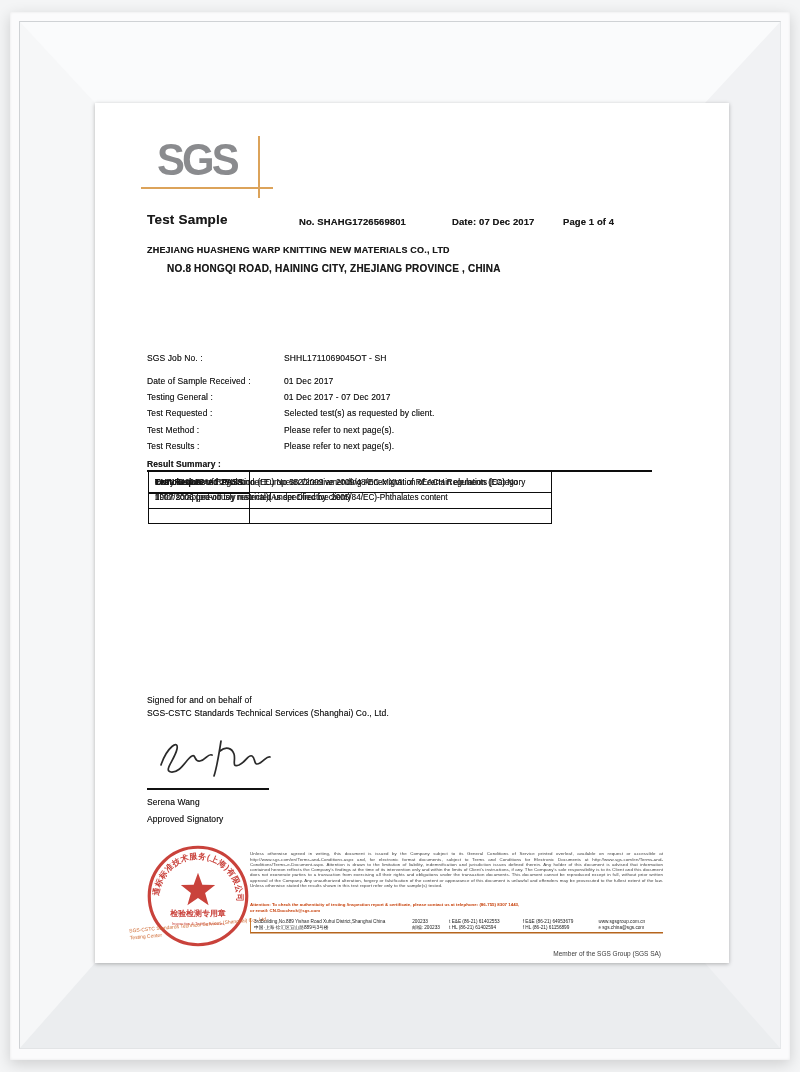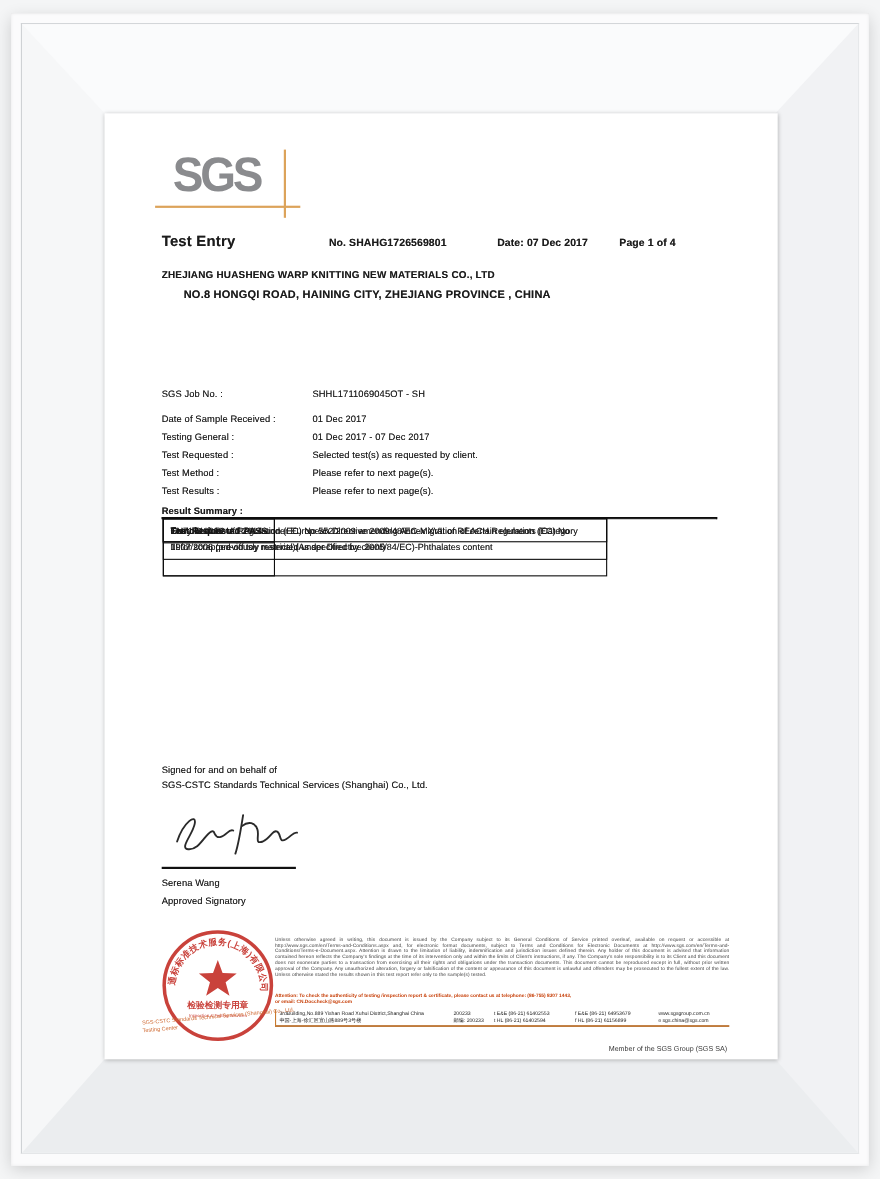--- a/index.html
+++ b/index.html
@@ -8,21 +8,21 @@
   
   .frame{position:absolute;left:10px;top:12px;right:10px;bottom:12px;background:#fbfbfc;
     box-shadow:0 4px 14px rgba(0,0,0,.16),inset 0 0 3px rgba(0,0,0,.08);}
   .frame-step{position:absolute;left:19px;top:21px;right:19px;bottom:23px;
     border:1px solid #cfd2d5;border-right-color:#e6e8ea;border-bottom-color:#e2e4e6;}
   .bevel{position:absolute;left:20px;top:22px;right:20px;bottom:24px;
     border-style:solid;border-width:81px 75px 85px 75px;
     border-color:#fafbfc #f1f2f4 #ebedef #f6f7f8;}
   
   .page{position:absolute;left:95px;top:103px;width:612px;height:860px;background:#ffffff;
-    box-shadow:0 1px 4px rgba(0,0,0,.28);color:#1b1b1b;}
+    box-shadow:0 1px 4px rgba(0,0,0,.28);color:#1b1b1b;padding-left:22px;}
   .page *{position:absolute;}
   .t{font-size:8.5px;letter-spacing:.1px;text-shadow:0 0 .5px rgba(0,0,0,.55);white-space:nowrap;}
   
   .logo-text{left:62px;top:32px;font-size:44px;font-weight:700;color:#8a8b8e;
     letter-spacing:-3px;transform:scaleX(.95);transform-origin:0 0;}
   .logo-hline{left:46px;top:84px;width:132px;height:2px;background:#dca35a;}
   .logo-vline{left:163px;top:33px;width:2px;height:62px;background:#dca35a;}
   
   .title{left:52px;top:109px;font-size:13.5px;font-weight:800;letter-spacing:.2px;}
   .repno{left:204px;top:113px;font-size:9.5px;font-weight:600;text-align:right;}
@@ -78,21 +78,21 @@
   <div class="frame"></div>
   <div class="frame-step"></div>
   <div class="bevel"></div>
 
   <div class="page">
 
     <div class="logo-text">SGS</div>
     <div class="logo-hline"></div>
     <div class="logo-vline"></div>
 
-    <div class="t title">Test Entry</div>
+    <div class="t title">Test Sample</div>
     <div class="t repno">No. SHAHG1726569801</div>
     <div class="t repdate">Date: 07 Dec 2017</div>
     <div class="t reppage">Page 1 of 4</div>
 
     <div class="t client1">ZHEJIANG HUASHENG WARP KNITTING NEW MATERIALS CO., LTD</div>
     <div class="t client2">NO.8 HONGQI ROAD, HAINING CITY, ZHEJIANG PROVINCE , CHINA</div>
 
 
     <div class="t d-label r0">SGS Job No. :</div>
     <div class="t d-value r0">SHHL1711069045OT - SH</div>

